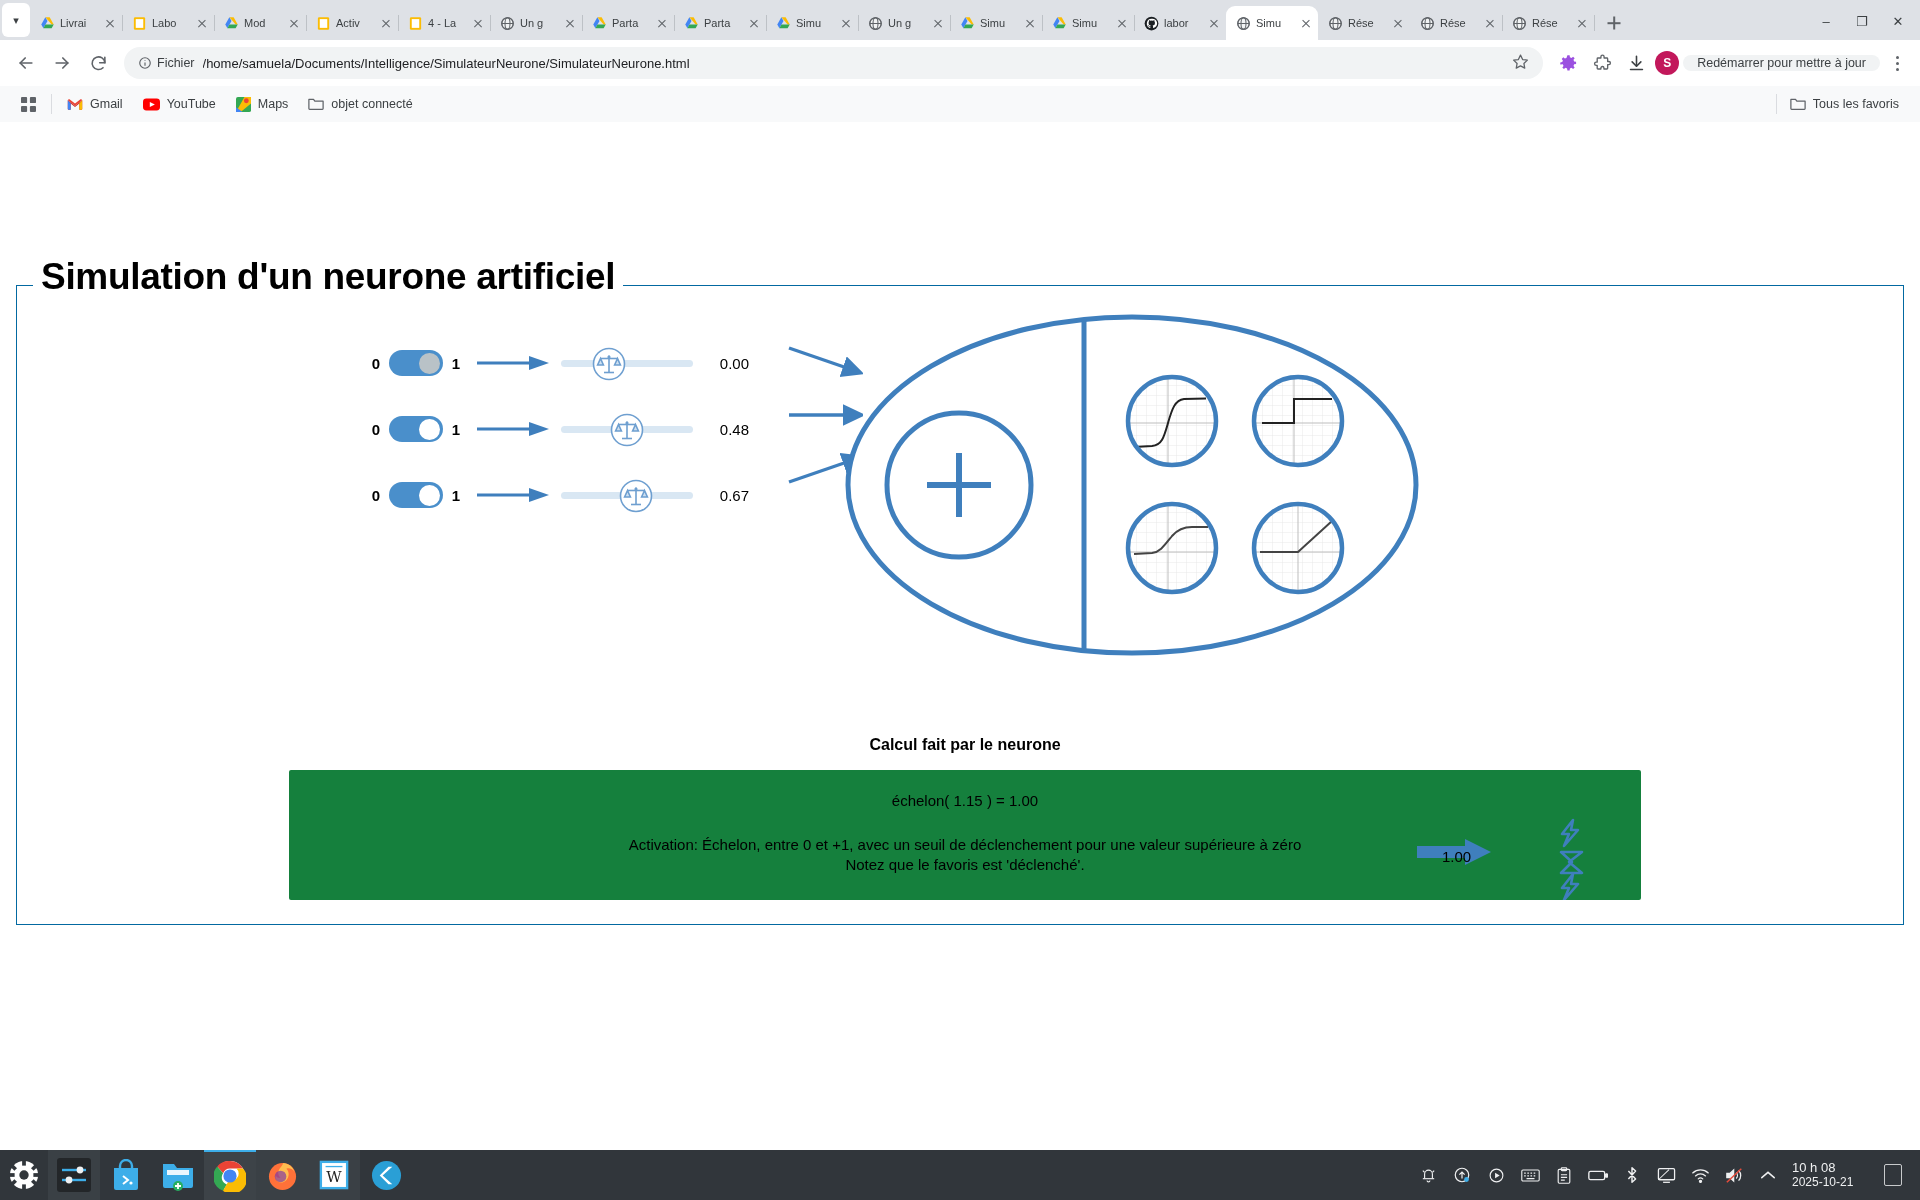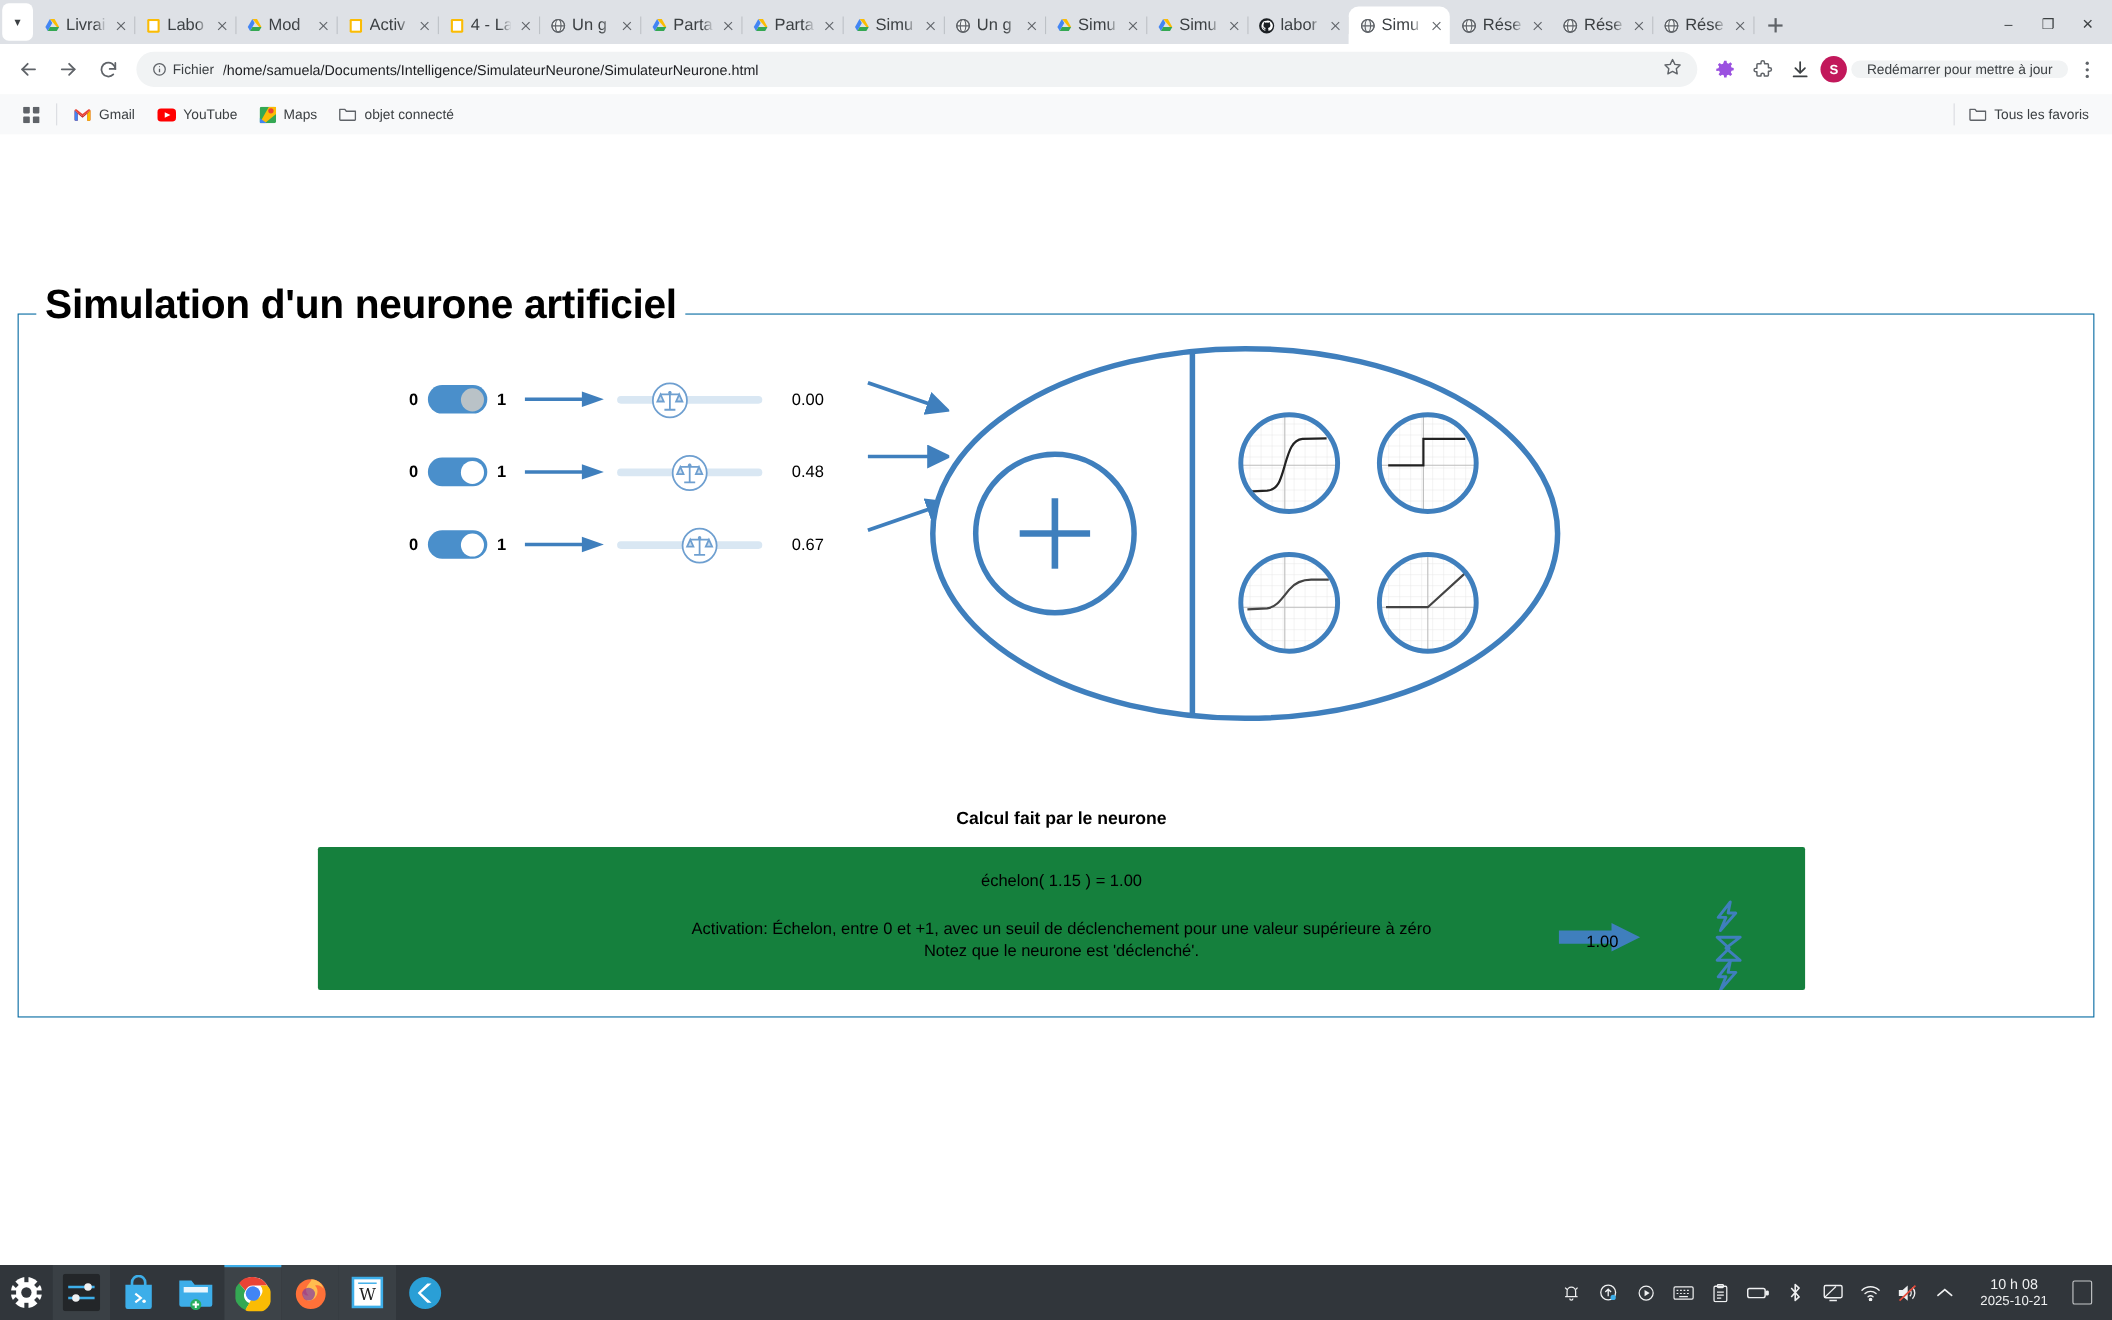--- a/index.html
+++ b/index.html
@@ -26,21 +26,21 @@
     gap: 5px; padding: 0 4px 0 10px; margin-bottom: 0; position: relative;
     border-radius: 9px 9px 0 0; color: #3c4043; font-size: 11.5px;
   }
   .tab.active { background: #ffffff; }
   .tab .tab-sep {
     position: absolute; right: -1px; top: 9px; height: 16px; width: 1px; background: #bdc1c6;
   }
   .tab-favicon { width: 15px; height: 15px; flex: 0 0 auto; display:block; }
   .tab-title {
     flex: 1 1 auto; white-space: nowrap; overflow: hidden;
-    font-size: 15px; line-height: 16px;
+    font-size: 11px; line-height: 16px;
     -webkit-mask-image: linear-gradient(to right, #000 72%, transparent 100%);
     mask-image: linear-gradient(to right, #000 72%, transparent 100%);
   }
   .tab-close { width: 16px; height: 16px; flex: 0 0 auto; position: relative; }
   .tab-close::before, .tab-close::after {
     content:""; position:absolute; left:3px; top:7.5px; width:10px; height:1.4px; background:#5f6368;
   }
   .tab-close::before { transform: rotate(45deg); }
   .tab-close::after  { transform: rotate(-45deg); }
   .newtab {
@@ -132,21 +132,21 @@
   .calc-line2 { margin-top: 26px; line-height: 1.35; }
 
   
   .taskbar { height: 50px; background: #31363b; display: flex; align-items: center; }
   .tb-launcher { width: 48px; height: 50px; display:flex; align-items:center; justify-content:center; }
   .tb-app { width: 52px; height: 50px; display:flex; align-items:center; justify-content:center; position: relative; }
   .tb-app.sel { background:#3d4348; border-top: 2px solid #3daee9; }
   .tb-app.mid { background:#3a4045; }
   .tray { margin-left:auto; display:flex; align-items:center; gap:14px; padding-right: 18px; color:#eff0f1; }
   .tray-icon { width:20px; height:20px; display:flex; align-items:center; justify-content:center; }
-  .clock { text-align:center; font-size: 13px; line-height: 15px; color:#eff0f1; min-width: 78px; }
+  .clock { font-size: 13px; line-height: 15px; color:#eff0f1; min-width: 78px; }
   .clock .d { font-size: 12px; }
   .tray-show { width: 18px; height: 22px; border: 1.5px solid #c8cacc; border-radius: 2px; }
 </style>
 </head>
 <body>
 
 <div class="browser">
 
   <div class="tabstrip">
     <div class="tabstrip-chevron">▾</div>
@@ -656,21 +656,21 @@
             <path d="M21 56 L10 70 L17 70 L12 82 L26 66 L19 66 Z"></path>
           </svg>
         </div>
       </div>
 
       <div class="calc-title">Calcul fait par le neurone</div>
       <div class="calc-box">
         <div>échelon( 1.15 ) = 1.00</div>
         <div class="calc-line2">
           <span>Activation: Échelon, entre 0 et +1, avec un seuil de déclenchement pour une valeur supérieure à zéro</span><br>
-          <span>Notez que le neurone est 'déclenché'.</span>
+          <span>Notez que le favoris est 'déclenché'.</span>
         </div>
       </div>
     </fieldset>
   </div>
 </div>
 
 <div class="taskbar">
   <div class="tb-launcher">
     <svg width="30" height="30" viewBox="0 0 32 32">
         <circle cx="16" cy="16" r="15" fill="#fff"></circle>

